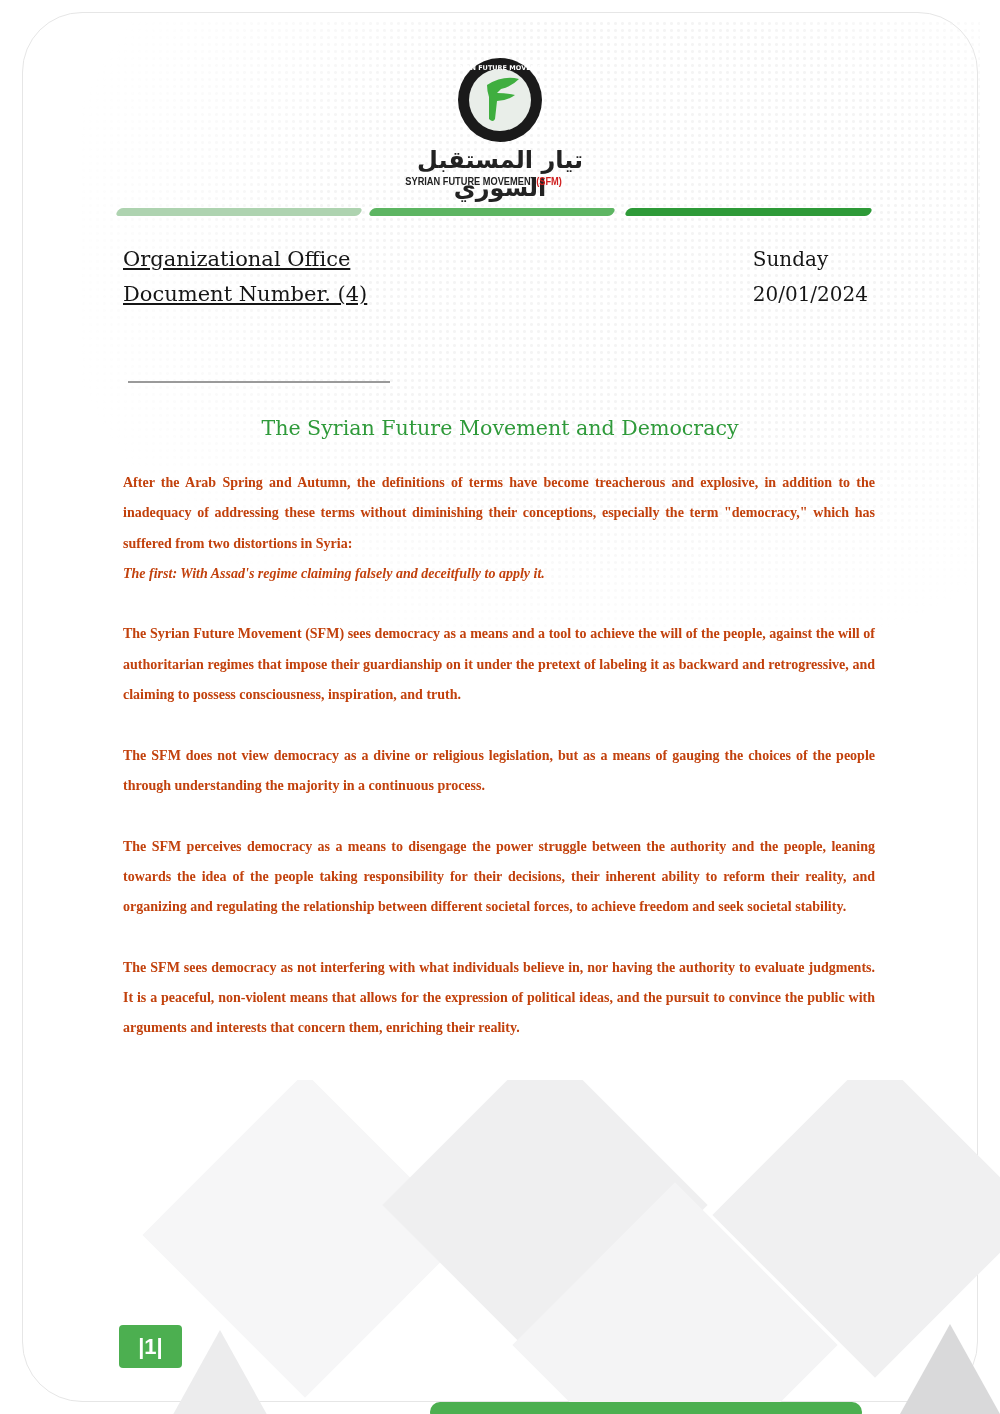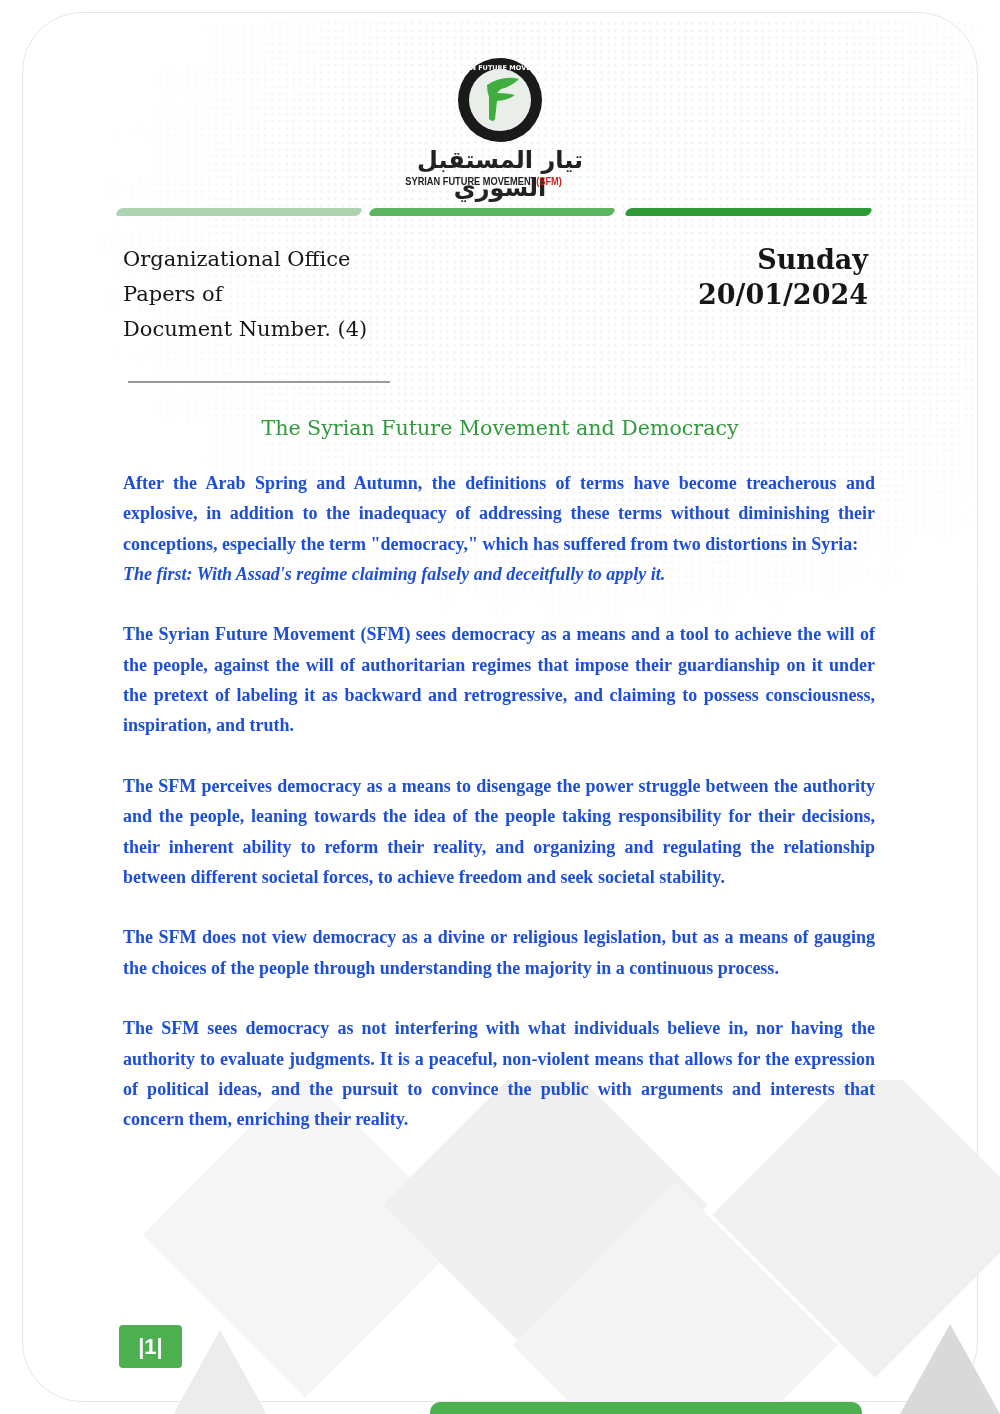--- a/index.html
+++ b/index.html
@@ -35,33 +35,33 @@
     transform: scaleX(.88); transform-origin: left;
   }
   .logo-en .sfm { color: #d02020; }
 
   .bar { position: absolute; top: 208px; height: 8px; border-radius: 4px; transform: skewX(-30deg); }
   .bar1 { left: 117px; width: 244px; background: #aed3b0; }
   .bar2 { left: 370px; width: 244px; background: #5db562; }
   .bar3 { left: 626px; width: 245px; background: #2e9a38; }
 
   .meta-left { position: absolute; left: 123px; top: 242px; font-size: 21px; line-height: 35px; color: #161616; }
-  .meta-left div { white-space: nowrap; }
+  .meta-left div { white-space: nowrap; text-decoration: underline; }
   .meta-rule { position: absolute; left: 128px; top: 381px; width: 262px; height: 2px; background: #9a9a9a; }
-  .meta-right { position: absolute; right: 132px; top: 242px; text-align: right; font-size: 27px; line-height: 35px; color: #161616; font-weight: bold; }
+  .meta-right { position: absolute; right: 132px; top: 242px; font-size: 20px; line-height: 35px; color: #161616; }
 
   .title {
     position: absolute; left: 0; width: 1000px; top: 416px; text-align: center;
     font-size: 21px; color: #2f9a3a; transform: scaleX(.98);
   }
 
   .body {
     position: absolute; left: 123px; top: 468px; width: 752px;
-    font-family: "Liberation Serif", serif; font-weight: bold; font-size: 18px;
-    line-height: 30.3px; text-align: justify; color: #1d4ed8;
+    font-family: "Liberation Serif", serif; font-weight: bold; font-size: 14px;
+    line-height: 30.3px; text-align: justify; color: #c2410c;
   }
   .body p { margin: 0 0 30.3px 0; }
   .body .ln { display: block; font-style: italic; }
 
   .page-badge {
     position: absolute; left: 119px; top: 1325px; width: 63px; height: 43px;
     background: #4caf50; border-radius: 4px; color: #fff; text-align: center;
     font-family: "Liberation Sans", sans-serif; font-size: 22px; line-height: 43px; font-weight: bold;
   }
   .footer-bar {
@@ -92,36 +92,35 @@
 </svg>
 <div class="logo-ar" dir="rtl">تيار المستقبل السوري</div>
 <div class="logo-en"><span>SYRIAN FUTURE MOVEMENT</span><span class="sfm">(SFM)</span></div>
 
 <div class="bar bar1"></div>
 <div class="bar bar2"></div>
 <div class="bar bar3"></div>
 
 <div class="meta-left">
   <div>Organizational Office</div>
-  <div>Papers of</div>
   <div>Document Number. (4)</div>
 </div>
 <div class="meta-rule"></div>
 <div class="meta-right">
   <div>Sunday</div>
   <div>20/01/2024</div>
 </div>
 
 <div class="title">The Syrian Future Movement and Democracy</div>
 
 <div class="body">
   <p>
     <span>After the Arab Spring and Autumn, the definitions of terms have become treacherous and explosive, in addition to the inadequacy of addressing these terms without diminishing their conceptions, especially the term "democracy," which has suffered from two distortions in Syria:</span>
     <span class="ln">The first: With Assad's regime claiming falsely and deceitfully to apply it.</span>
   </p>
   <p>The Syrian Future Movement (SFM) sees democracy as a means and a tool to achieve the will of the people, against the will of authoritarian regimes that impose their guardianship on it under the pretext of labeling it as backward and retrogressive, and claiming to possess consciousness, inspiration, and truth.</p>
+  <p>The SFM does not view democracy as a divine or religious legislation, but as a means of gauging the choices of the people through understanding the majority in a continuous process.</p>
   <p>The SFM perceives democracy as a means to disengage the power struggle between the authority and the people, leaning towards the idea of the people taking responsibility for their decisions, their inherent ability to reform their reality, and organizing and regulating the relationship between different societal forces, to achieve freedom and seek societal stability.</p>
-  <p>The SFM does not view democracy as a divine or religious legislation, but as a means of gauging the choices of the people through understanding the majority in a continuous process.</p>
   <p>The SFM sees democracy as not interfering with what individuals believe in, nor having the authority to evaluate judgments. It is a peaceful, non-violent means that allows for the expression of political ideas, and the pursuit to convince the public with arguments and interests that concern them, enriching their reality.</p>
 </div>
 
 <div class="page-badge">|1|</div>
 <div class="footer-bar"></div>
 
 </body></html>

